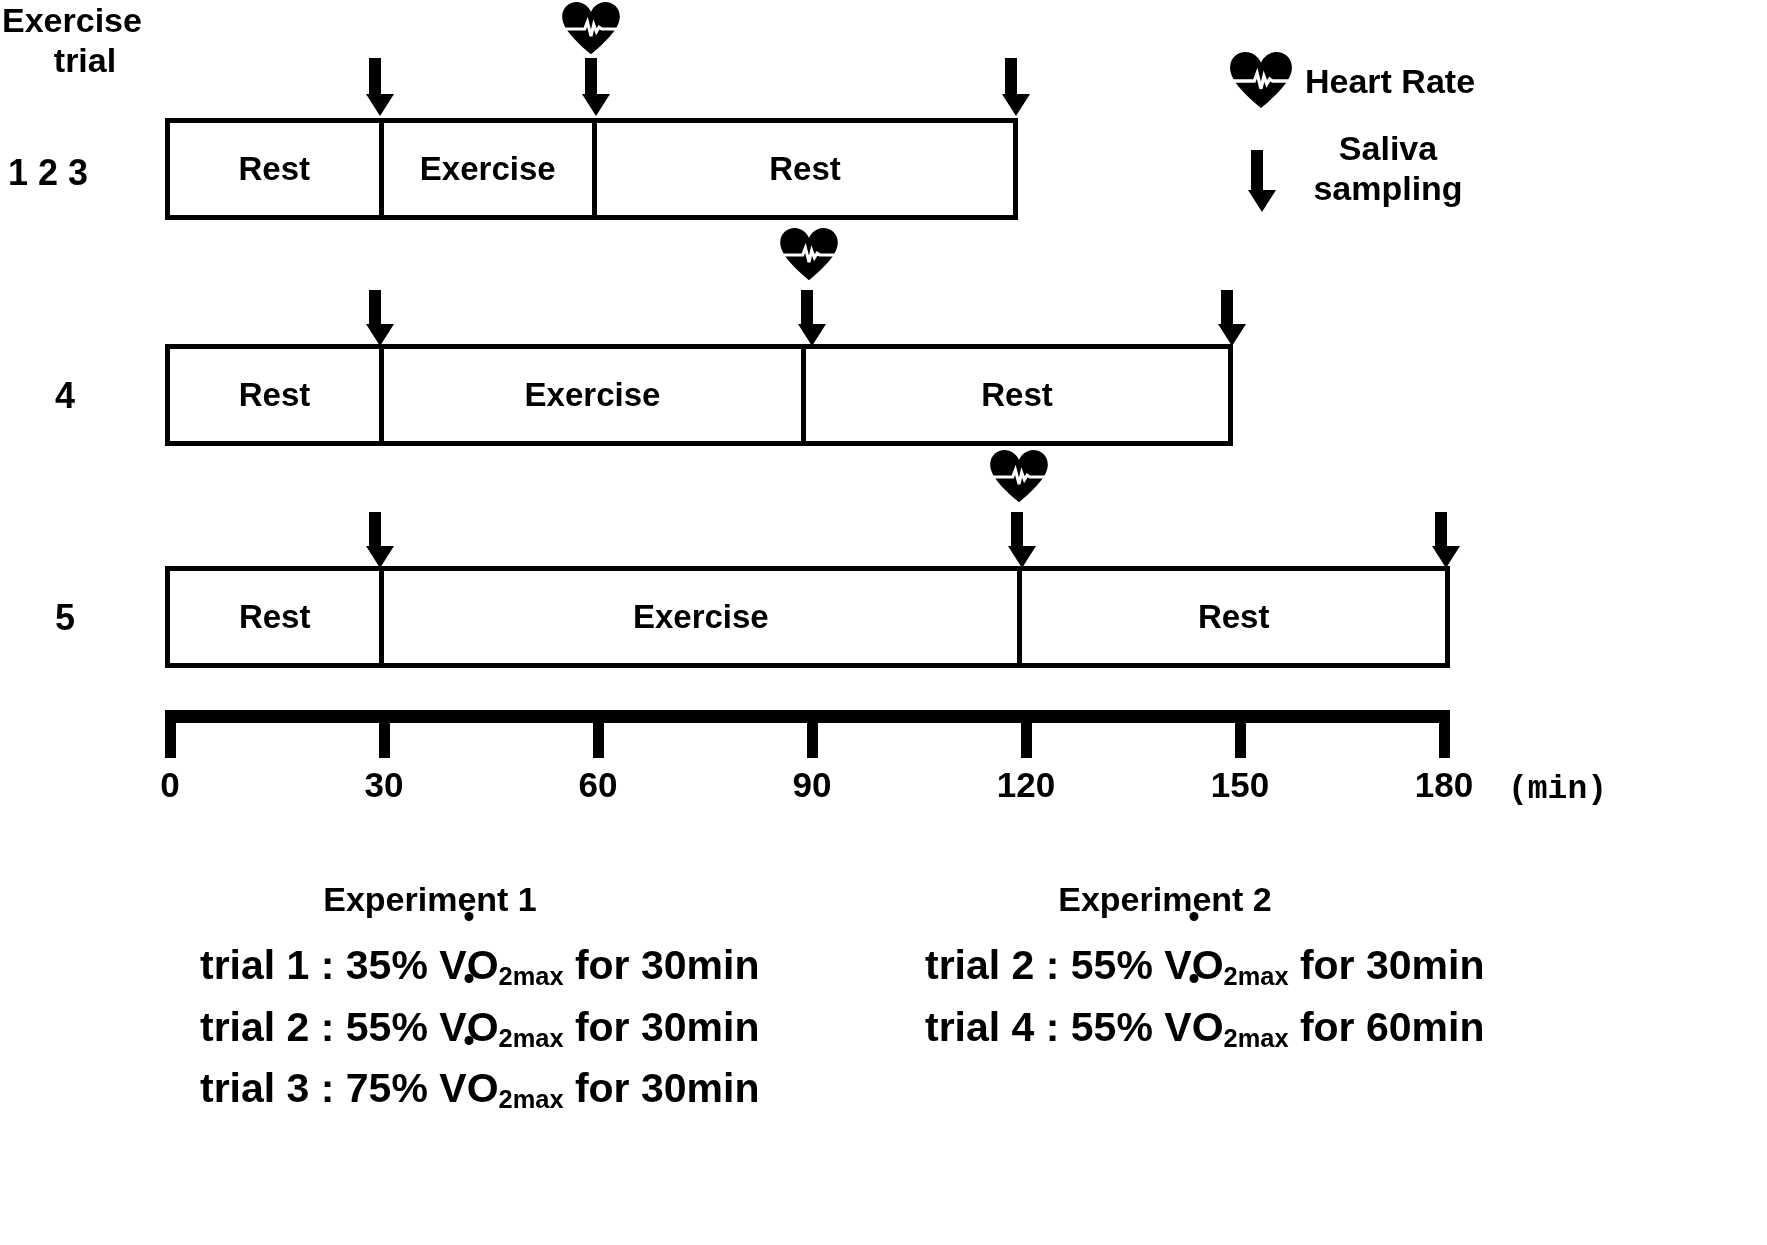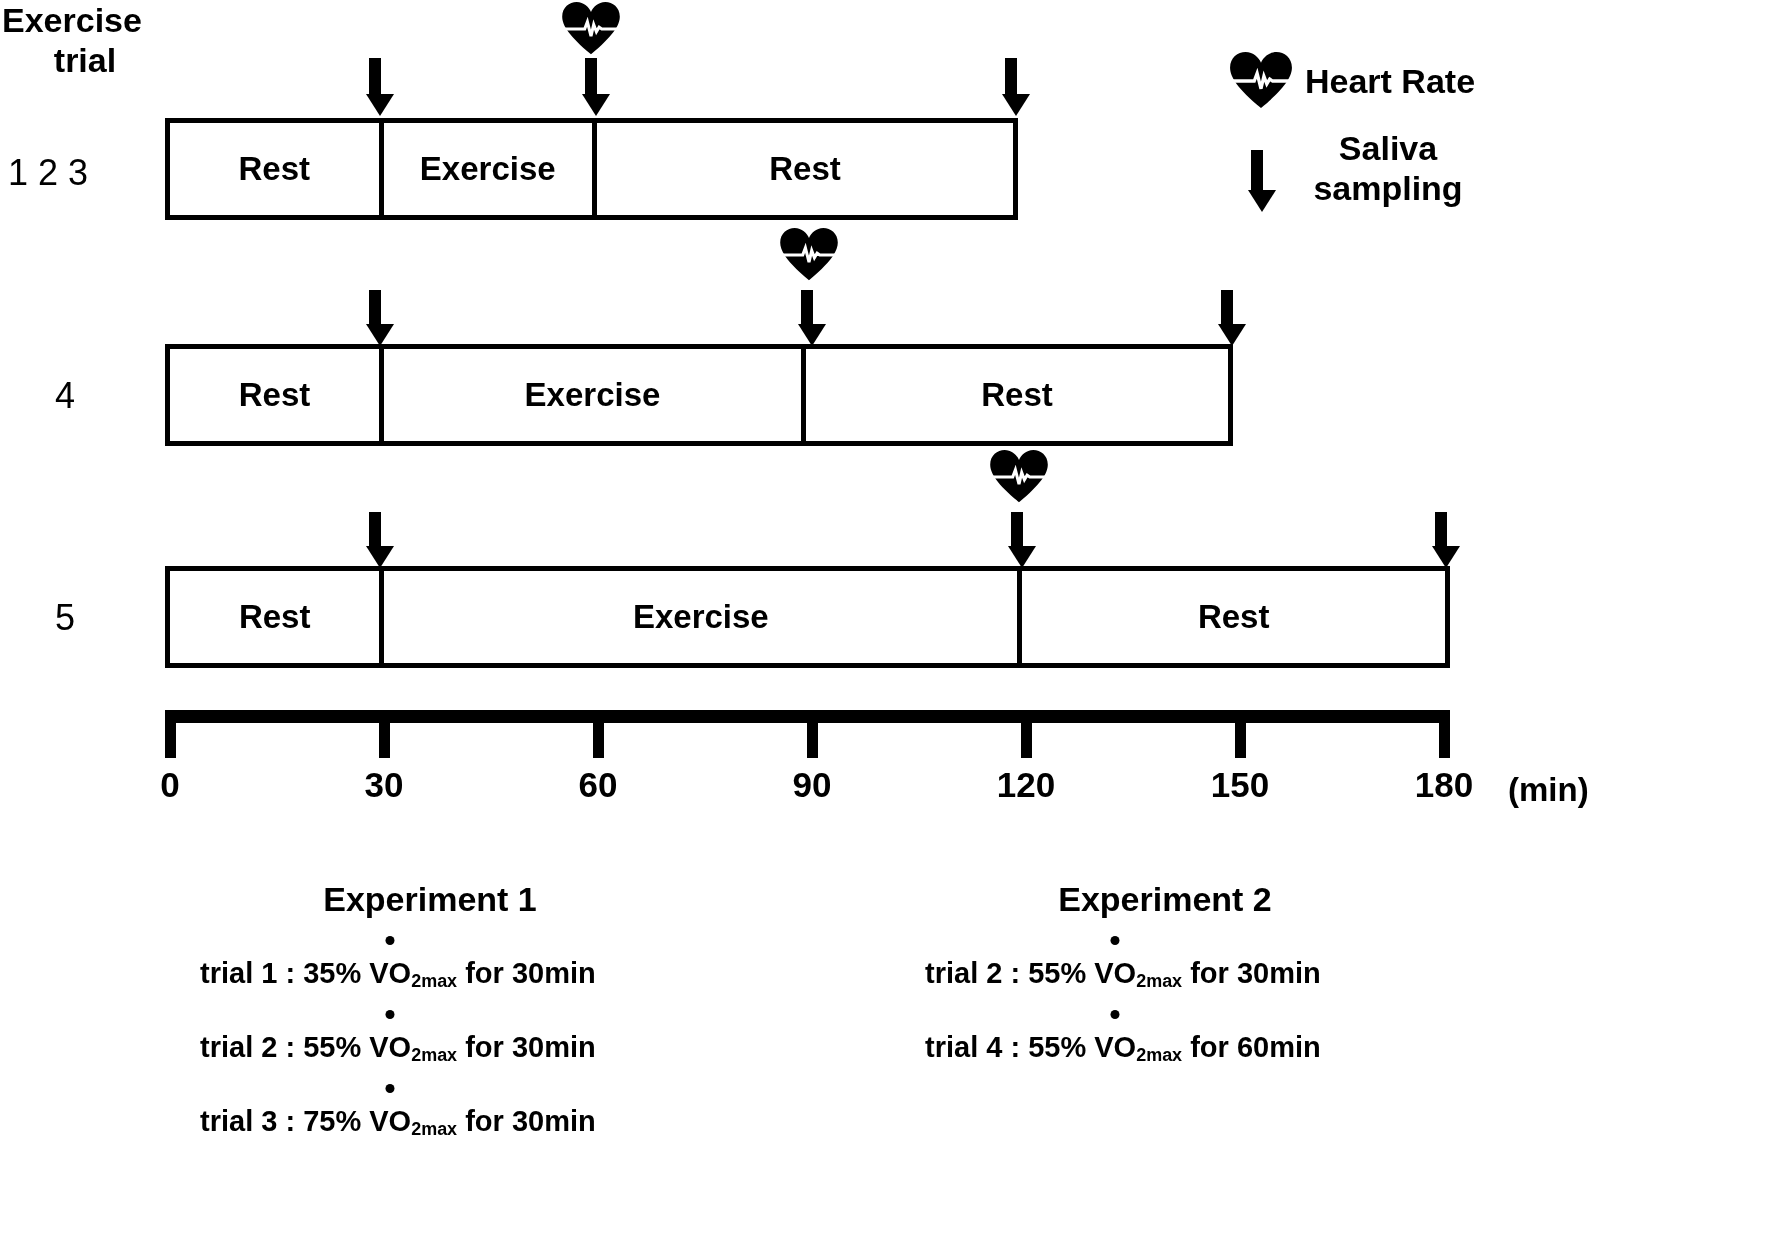--- a/index.html
+++ b/index.html
@@ -13,21 +13,21 @@
   }
   .stage{position:absolute;left:0;top:0;width:1767px;height:1245px;}
   .abs{position:absolute;}
 
   
   #hdr{left:2px;top:0px;width:200px;font-size:34px;font-weight:bold;line-height:40px;}
   #hdr .l1{display:block;text-align:left;}
   #hdr .l2{display:block;text-align:center;padding-right:34px;}
 
   
-  .trialnum{font-size:36px;font-weight:normal;line-height:1;}
+  .trialnum{font-size:36px;font-weight:bold;line-height:1;}
 
   
   .bar{box-sizing:border-box;border:5px solid #000;background:#fff;display:flex;}
   .seg{box-sizing:border-box;display:flex;align-items:center;justify-content:center;
        font-size:33px;font-weight:bold;border-right:5px solid #000;}
   .seg:last-child{border-right:none;}
 
   
   .arrow{width:18px;}
   .arrow .shaft{width:12px;margin:0 auto;background:#000;}
@@ -39,25 +39,25 @@
   .heart{display:block;}
 
   
   #legend-hr-label{font-size:34px;font-weight:bold;white-space:nowrap;}
   #legend-saliva-label{font-size:34px;font-weight:bold;line-height:40px;text-align:center;width:210px;}
 
   
   #axis-line{background:#000;height:13px;}
   .tick{background:#000;width:11px;}
   .ticklabel{font-size:35px;font-weight:bold;text-align:center;width:120px;}
-  #axis-unit{font-size:33px;font-weight:bold;}
+  #axis-unit{font-size:33px;font-weight:bold;font-family:Liberation Mono, monospace;}
 
   
   .exp-title{font-size:34px;font-weight:bold;text-align:center;width:520px;}
-  .exp-line{font-size:29px;font-weight:bold;white-space:nowrap;line-height:66px;}
+  .exp-line{font-size:41px;font-weight:bold;white-space:nowrap;line-height:51px;}
   .vdot{position:relative;}
   .vdot .dot{position:absolute;left:50%;top:-0.72em;transform:translateX(-50%);
              width:9px;height:9px;border-radius:50%;background:#000;}
   .sub{font-size:0.62em;vertical-align:-0.22em;font-weight:bold;}
 </style>
 </head>
 <body>
 
 <div class="stage">
 

